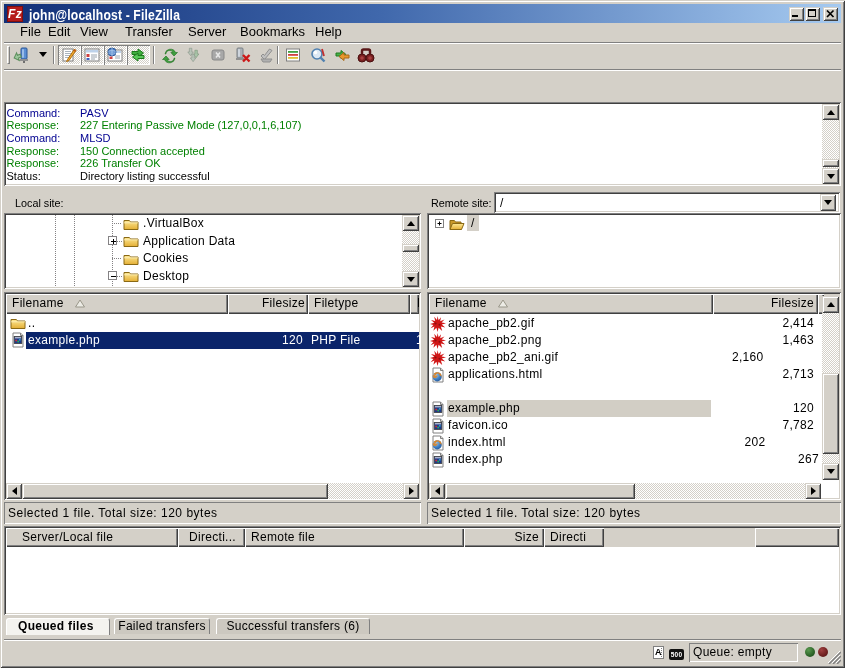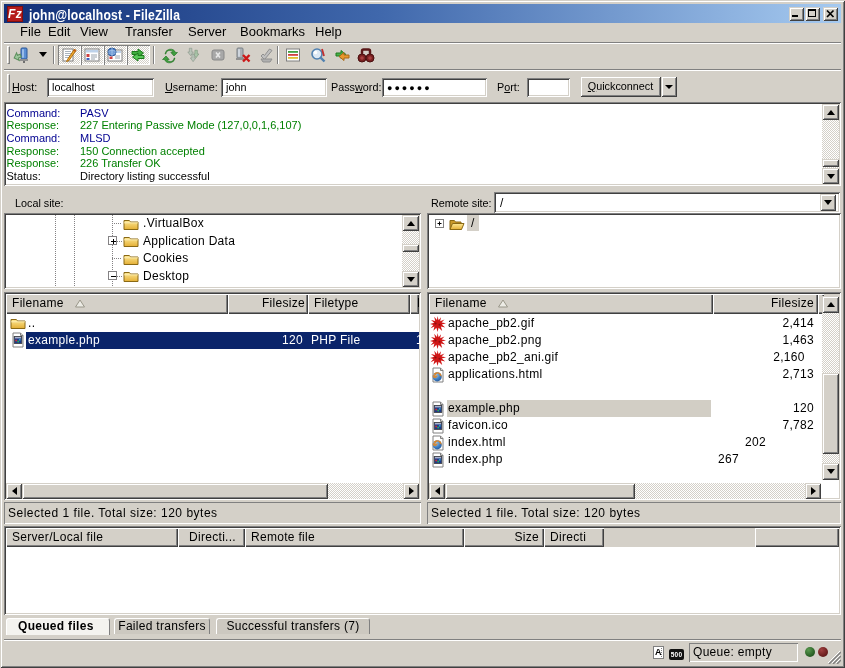--- a/index.html
+++ b/index.html
@@ -193,35 +193,20 @@
   <svg class="ab" style="left:353px;top:3px" width="18" height="17" viewBox="0 0 18 17">
     <circle cx="5" cy="11" r="4" fill="#7a2020" stroke="#4a1010"></circle>
     <circle cx="13" cy="11" r="4" fill="#7a2020" stroke="#4a1010"></circle>
     <circle cx="5" cy="11" r="1.8" fill="#a84040"></circle>
     <circle cx="13" cy="11" r="1.8" fill="#a84040"></circle>
     <path d="M5 7 L5 4 Q5 2.5 6.5 2.5 L11.5 2.5 Q13 2.5 13 4 L13 7" fill="none" stroke="#5a1818" stroke-width="2.5"></path>
   </svg>
 </div>
 <div class="ab groove" style="left:4px;top:69px;width:837px;height:2px"></div>
 
-<div class="ab" style="left:4px;top:71px;width:837px;height:31px">
-  <div class="ab grip" style="left:3px;top:3px;height:19px"></div>
-  <span class="ab lab qc" style="left:8px;top:10px"><u>H</u>ost:</span>
-  <div class="ab sunken qc" style="left:43px;top:6.5px;width:107px;height:19px;line-height:15px;padding:2px 0 0 5px">localhost</div>
-  <span class="ab lab qc" style="left:161px;top:10px"><u>U</u>sername:</span>
-  <div class="ab sunken qc" style="left:217px;top:6.5px;width:106px;height:19px;line-height:15px;padding:2px 0 0 5px">john</div>
-  <span class="ab lab qc" style="left:327px;top:10px">Pass<u>w</u>ord:</span>
-  <div class="ab sunken" style="left:378px;top:6.5px;width:105px;height:19px;padding:5px 0 0 5px;font-size:9px;letter-spacing:2px">●●●●●●</div>
-  <span class="ab lab qc" style="left:493px;top:10px">P<u>o</u>rt:</span>
-  <div class="ab sunken" style="left:523px;top:6.5px;width:43px;height:19px"></div>
-  <div class="ab raised qc" style="left:576px;top:5px;width:81px;height:21px;text-align:center;line-height:20px"><u>Q</u>uickconnect</div>
-  <div class="ab raised" style="left:657px;top:5px;width:16px;height:21px">
-        <div class="ab" style="left:4px;top:9px;width:0;height:0;border-left:4px solid transparent;border-right:4px solid transparent;border-top:4px solid #000"></div>
-      </div>
-</div>
 
 <div class="ab sunken" style="left:4px;top:102px;width:837px;height:84px">
   <div class="ab" style="left:2.5px;top:4.5px;line-height:12.7px">
     <div class="ll"><span style="color:#000090">Command:</span><span class="ab" style="left:73.5px;color:#000090">PASV</span></div>
     <div class="ll"><span style="color:#008000">Response:</span><span class="ab" style="left:73.5px;color:#008000">227 Entering Passive Mode (127,0,0,1,6,107)</span></div>
     <div class="ll"><span style="color:#000090">Command:</span><span class="ab" style="left:73.5px;color:#000090">MLSD</span></div>
     <div class="ll"><span style="color:#008000">Response:</span><span class="ab" style="left:73.5px;color:#008000">150 Connection accepted</span></div>
     <div class="ll"><span style="color:#008000">Response:</span><span class="ab" style="left:73.5px;color:#008000">226 Transfer OK</span></div>
     <div class="ll"><span style="color:#000">Status:</span><span class="ab" style="left:73.5px;color:#000">Directory listing successful</span></div>
   </div>
@@ -354,21 +339,21 @@
           <use href="#isplash"></use>
         </svg>
         <span class="ab" style="left:19px">apache_pb2.png</span>
         <span class="ab" style="left:303px;width:82px;text-align:right">1,463</span>
       </div>
   <div class="trow" style="left:2px;top:57px;width:391px">
         <svg class="ticon" style="left:1px" width="16" height="16">
           <use href="#isplash"></use>
         </svg>
         <span class="ab" style="left:19px">apache_pb2_ani.gif</span>
-        <span class="ab" style="left:319px;width:82px;text-align:center">2,160</span>
+        <span class="ab" style="left:303px;width:82px;text-align:left">2,160</span>
       </div>
   <div class="trow" style="left:2px;top:74px;width:391px">
         <svg class="ticon" style="left:1px" width="16" height="16">
           <use href="#iff"></use>
         </svg>
         <span class="ab" style="left:19px">applications.html</span>
         <span class="ab" style="left:303px;width:82px;text-align:right">2,713</span>
       </div>
   <div class="trow" style="left:2px;top:108px;width:391px">
         <div class="ab" style="left:18px;top:0;width:264px;height:17px;background:#d2cec5"></div>
@@ -383,28 +368,28 @@
           <use href="#iphp"></use>
         </svg>
         <span class="ab" style="left:19px">favicon.ico</span>
         <span class="ab" style="left:303px;width:82px;text-align:right">7,782</span>
       </div>
   <div class="trow" style="left:2px;top:142px;width:391px">
         <svg class="ticon" style="left:1px" width="16" height="16">
           <use href="#iff"></use>
         </svg>
         <span class="ab" style="left:19px">index.html</span>
-        <span class="ab" style="left:316px;width:82px;text-align:left">202</span>
+        <span class="ab" style="left:285px;width:82px;text-align:center">202</span>
       </div>
   <div class="trow" style="left:2px;top:159px;width:391px">
         <svg class="ticon" style="left:1px" width="16" height="16">
           <use href="#iphp"></use>
         </svg>
         <span class="ab" style="left:19px">index.php</span>
-        <span class="ab" style="left:289px;width:82px;">267</span>
+        <span class="ab" style="left:308px;width:82px;text-align:right">267</span>
       </div>
   <div class="ab" style="left:395px;top:4px;width:17px;height:184px">
     <div class="sbtn ab" style="left:0;top:0;width:17px;height:17px">
           <div style="width:0;height:0;border-left:4px solid transparent;border-right:4px solid transparent;border-bottom:5px solid #000"></div>
         </div>
     <div class="dither ab" style="left:0;top:17px;width:17px;height:150px"></div>
     <div class="raised ab" style="left:0;top:77px;width:17px;height:81px"></div>
     <div class="sbtn ab" style="left:0;top:167px;width:17px;height:17px">
           <div style="width:0;height:0;border-left:4px solid transparent;border-right:4px solid transparent;border-top:5px solid #000"></div>
         </div>
@@ -419,32 +404,32 @@
           <div style="width:0;height:0;border-top:4px solid transparent;border-bottom:4px solid transparent;border-left:5px solid #000"></div>
         </div>
   </div>
 </div>
 
 <div class="ab" style="left:4px;top:502px;width:417px;height:22px;box-shadow:inset 1px 1px 0 #808080,inset -1px -1px 0 #fff;line-height:22px;padding-left:4px;letter-spacing:0.5px">Selected 1 file. Total size: 120 bytes</div>
 <div class="ab" style="left:427px;top:502px;width:414px;height:22px;box-shadow:inset 1px 1px 0 #808080,inset -1px -1px 0 #fff;line-height:22px;padding-left:4px;letter-spacing:0.5px">Selected 1 file. Total size: 120 bytes</div>
 
 <div class="ab sunken" style="left:4px;top:526px;width:837px;height:89px" id="queue">
   <div class="ab" style="left:2px;top:2px;width:833px;height:19px;background:#d4d0c8">
-    <div class="hdr ab" style="left:0;top:0;width:172px;height:19px;padding-left:6px">Server/Local file</div>
+    <div class="hdr ab" style="left:0;top:0;width:172px;height:19px;padding-left:16px">Server/Local file</div>
     <div class="hdr ab" style="left:172px;top:0;width:67px;height:19px;padding-left:11px">Directi...</div>
     <div class="hdr ab" style="left:239px;top:0;width:219px;height:19px;padding-left:6px">Remote file</div>
     <div class="hdr ab" style="left:458px;top:0;width:80px;height:19px;text-align:right;padding-right:5px">Size</div>
     <div class="hdr ab" style="left:538px;top:0;width:60px;height:19px;padding-left:6px">Directi</div>
     <div class="hdr ab" style="left:749px;top:0;width:84px;height:19px"></div>
   </div>
 </div>
 
 <div class="ab" style="left:6px;top:618px;width:104px;height:17px;background:#f4f3ef;border:1px solid #808080;border-bottom:none;border-top-color:#fff;border-left-color:#fff;border-radius:3px 3px 0 0;text-align:left;padding-left:11px;line-height:15px;font-weight:bold">Queued files</div>
 <div class="ab" style="left:114px;top:618px;width:96px;height:16px;background:#ccc8c0;border:1px solid #808080;border-bottom:none;border-top-color:#fff;border-left-color:#fff;border-radius:3px 3px 0 0;text-align:center;line-height:15px">Failed transfers</div>
-<div class="ab" style="left:216px;top:618px;width:154px;height:16px;background:#ccc8c0;border:1px solid #808080;border-bottom:none;border-top-color:#fff;border-left-color:#fff;border-radius:3px 3px 0 0;text-align:center;line-height:15px">Successful transfers (7)</div>
+<div class="ab" style="left:216px;top:618px;width:154px;height:16px;background:#ccc8c0;border:1px solid #808080;border-bottom:none;border-top-color:#fff;border-left-color:#fff;border-radius:3px 3px 0 0;text-align:center;line-height:15px">Successful transfers (6)</div>
 
 <div class="ab groove" style="left:4px;top:639px;width:837px;height:2px"></div>
 <div class="ab" style="left:0;top:641px;width:845px;height:24px">
   <svg class="ab" style="left:653px;top:5px" width="11" height="13" viewBox="0 0 11 13">
     <rect x="0.5" y="0.5" width="10" height="12" fill="#fff" stroke="#808080"></rect>
     <text x="2" y="9" font-family="Liberation Sans" font-size="9" font-weight="bold" fill="#000">A</text>
     <path d="M8.5 2 V11" stroke="#808080" stroke-dasharray="1 1"></path>
   </svg>
   <div class="ab" style="left:669px;top:8px;width:15px;height:11px;background:#111;border-radius:2px;color:#fff;font-size:6.5px;font-weight:bold;text-align:center;line-height:11px">500</div>
   <div class="ab" style="left:689px;top:2px;width:109px;height:19px;box-shadow:inset 1px 1px 0 #808080,inset -1px -1px 0 #fff;line-height:19px;padding-left:4px">Queue: empty</div>

